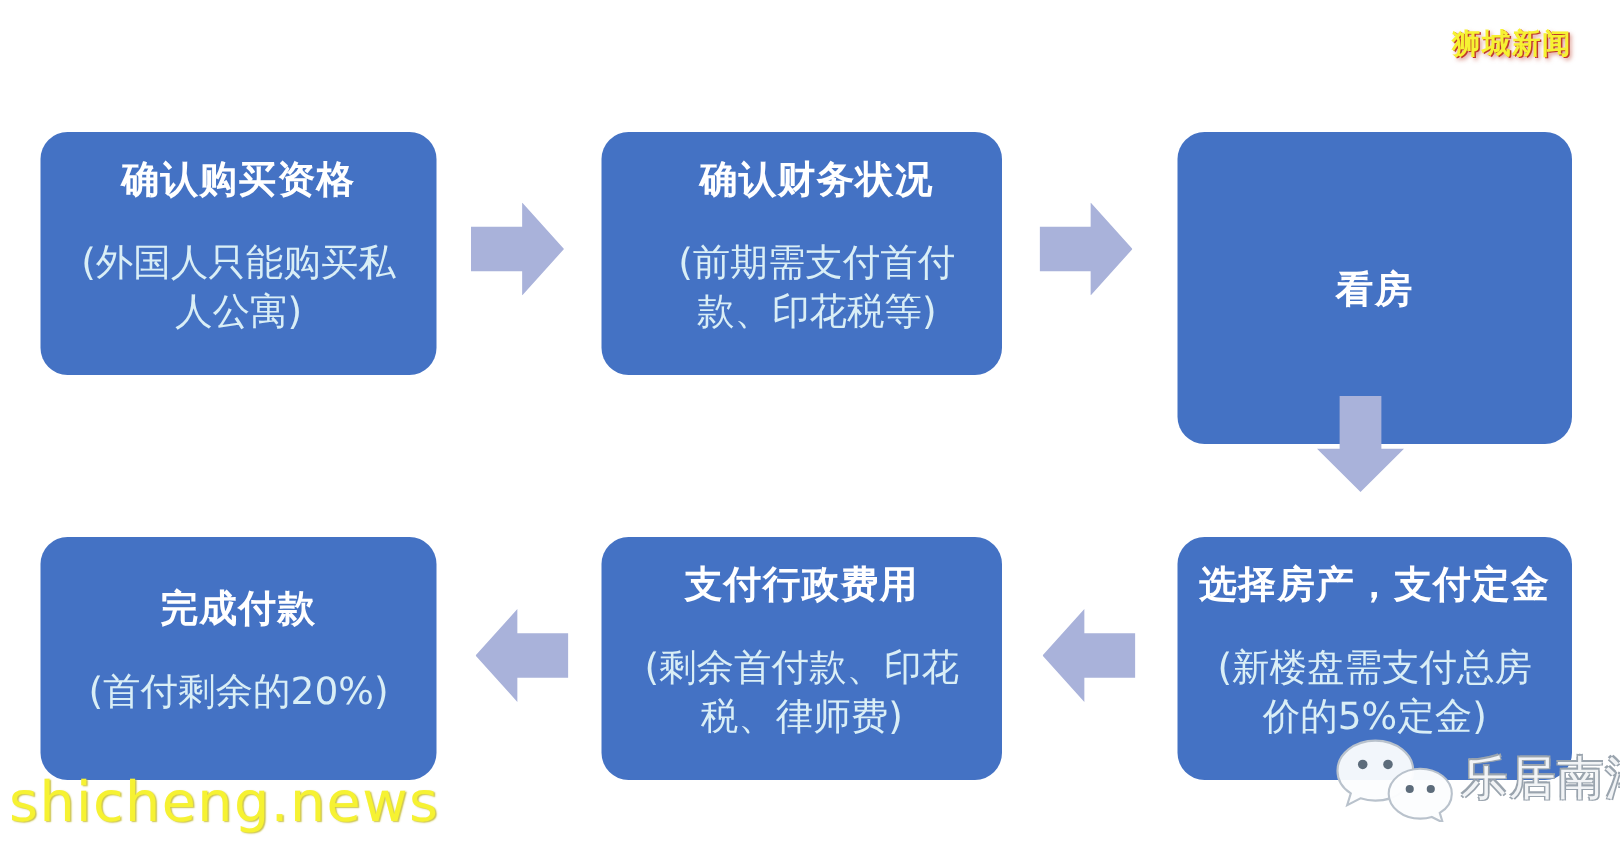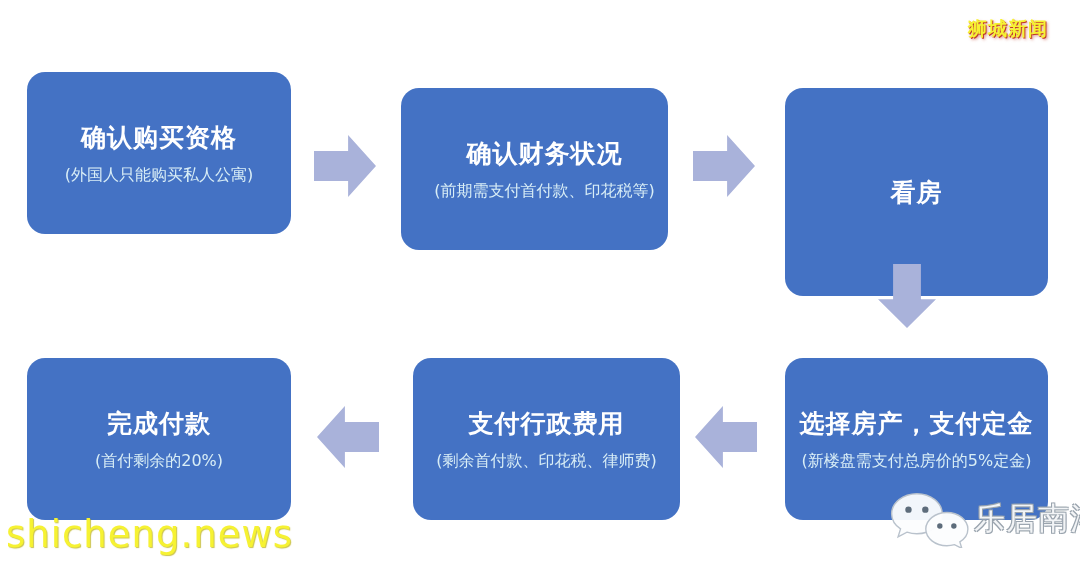--- a/index.html
+++ b/index.html
@@ -22,35 +22,35 @@
     box-sizing:border-box;
     padding:10px 12px;
   }
   .flow-box .title{
     font-size:25px;font-weight:bold;
     letter-spacing:1px;
     color:var(--title_text);
     margin:0 0 10px 0;
   }
   .flow-box .subtitle{
-    font-size:16px;font-weight:normal;
+    font-size:25px;font-weight:normal;
     line-height:1.32;
     color:var(--subtitle_text);
     max-width:244px;
-    margin:0;
+    margin:12px;
   }
   .flow-box .subtitle:empty{display:none;}
   .flow-box.single .title{margin:0;}
 
   
-  #box-1{left:27px;top:72px;width:264px;height:162px;}
+  #box-1{left:27px;top:88px;width:264px;height:162px;}
   #box-2{left:401px;top:88px;width:267px;height:162px;padding-left:32px;}
   #box-3{left:785px;top:88px;width:263px;height:208px;}
   #box-4{left:785px;top:358px;width:263px;height:162px;}
-  #box-5{left:413px;top:358px;width:267px;height:162px;}
+  #box-5{left:401px;top:358px;width:267px;height:162px;}
   #box-6{left:27px;top:358px;width:264px;height:162px;}
 
   
   .arrow{position:absolute;background:var(--arrow_fill);}
   .arrow.right{clip-path:polygon(0% 26%,55% 26%,55% 0%,100% 50%,55% 100%,55% 74%,0% 74%);}
   .arrow.left {clip-path:polygon(100% 26%,45% 26%,45% 0%,0% 50%,45% 100%,45% 74%,100% 74%);}
   .arrow.down {clip-path:polygon(26% 0%,74% 0%,74% 55%,100% 55%,50% 100%,0% 55%,26% 55%);}
   #arrow-1{left:314px;top:135px;width:62px;height:62px;}
   #arrow-2{left:693px;top:135px;width:62px;height:62px;}
   #arrow-3{left:878px;top:264px;width:58px;height:64px;}

